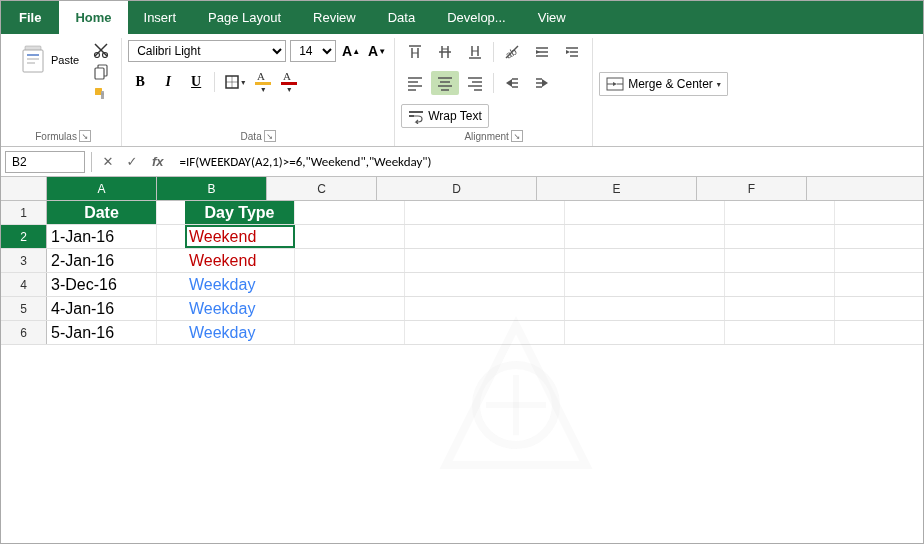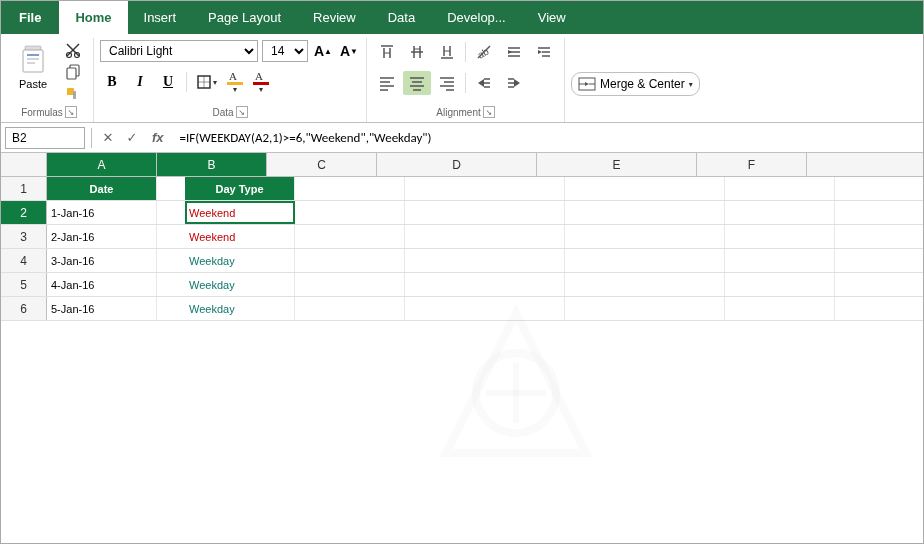--- a/index.html
+++ b/index.html
@@ -17,21 +17,21 @@
     
     .ribbon-body { background: #fff; border-bottom: 1px solid #c0c0c0; display: flex; align-items: stretch; padding: 4px 0 0 4px; min-height: 88px; }
 
     .ribbon-group { display: flex; flex-direction: column; align-items: center; border-right: 1px solid #e0e0e0; padding: 2px 6px 2px 6px; min-width: 60px; }
     .ribbon-group-content { display: flex; align-items: flex-start; flex: 1; gap: 4px; }
     .ribbon-group-label { font-size: 10px; color: #666; margin-top: 2px; padding-bottom: 2px; display: flex; align-items: center; gap: 2px; }
     .group-expand { width: 12px; height: 12px; border: 1px solid #aaa; display: inline-flex; align-items: center; justify-content: center; font-size: 8px; cursor: pointer; color: #666; }
 
     
     .clipboard-group { min-width: 80px; }
-    .paste-btn { display: flex; flex-direction: column; align-items: center; cursor: pointer; padding: 2px 4px; border-radius: 2px; }
+    .paste-btn { display: flex; flex-direction: row; align-items: center; cursor: pointer; padding: 2px 4px; border-radius: 2px; }
     .paste-icon { width: 36px; height: 36px; display: flex; align-items: center; justify-content: center; }
     .paste-label { font-size: 11px; }
     .clipboard-small-btns { display: flex; flex-direction: column; gap: 2px; }
     .small-icon-btn { width: 28px; height: 20px; display: flex; align-items: center; justify-content: center; cursor: pointer; border-radius: 2px; font-size: 13px; }
 
     
     .font-group { min-width: 200px; }
     .font-controls-row1 { display: flex; align-items: center; gap: 4px; margin-bottom: 3px; }
     .font-controls-row2 { display: flex; align-items: center; gap: 4px; }
     .font-name-select { width: 158px; height: 22px; border: 1px solid #aaa; padding: 1px 4px; font-size: 12px; background: white; cursor: pointer; }
@@ -47,21 +47,21 @@
     .dropdown-arrow { font-size: 8px; color: #333; }
     .separator { width: 1px; background: #ddd; height: 20px; margin: 0 2px; }
 
     
     .align-group { min-width: 180px; }
     .align-row { display: flex; align-items: center; gap: 2px; margin-bottom: 3px; }
     .align-btn { width: 28px; height: 24px; display: flex; align-items: center; justify-content: center; cursor: pointer; border-radius: 2px; }
     .align-btn.active-btn { background: #c6e0b4; }
     .wrap-merge-row { display: flex; align-items: center; gap: 4px; }
     .wrap-text-btn { display: flex; align-items: center; gap: 4px; cursor: pointer; padding: 3px 6px; border-radius: 2px; font-size: 12px; border: 1px solid #c0c0c0; }
-    .merge-center-btn { display: flex; align-items: center; gap: 4px; cursor: pointer; padding: 3px 6px; border-radius: 10px; font-size: 12px; border: 1px solid #c0c0c0; }
+    .merge-center-btn { display: flex; align-items: center; gap: 4px; cursor: pointer; padding: 3px 6px; border-radius: 1px; font-size: 12px; border: 1px solid #c0c0c0; }
 
     
     .formula-bar { display: flex; align-items: center; border-bottom: 1px solid #c0c0c0; height: 30px; padding: 0 4px; gap: 4px; }
     .cell-ref { width: 80px; height: 22px; border: 1px solid #aaa; padding: 2px 6px; font-size: 12px; display: flex; align-items: center; }
     .formula-divider { width: 1px; height: 20px; background: #c0c0c0; margin: 0 2px; }
     .formula-icons { display: flex; gap: 4px; align-items: center; }
     .formula-icon-btn { width: 20px; height: 20px; display: flex; align-items: center; justify-content: center; cursor: pointer; font-size: 13px; color: #666; }
     .formula-input { flex: 1; border: none; outline: none; font-size: 13px; padding: 2px 6px; font-family: 'Calibri', Arial; }
     .fx-label { font-size: 13px; color: #666; font-style: italic; font-weight: bold; padding: 0 6px; }
 
@@ -69,31 +69,31 @@
     .col-header-row { display: flex; height: 24px; border-bottom: 1px solid #c0c0c0; background: #f5f5f5; }
     .row-num-header { width: 46px; min-width: 46px; border-right: 1px solid #c0c0c0; background: #f5f5f5; }
     .col-header { display: flex; align-items: center; justify-content: center; border-right: 1px solid #c0c0c0; font-size: 12px; color: #333; font-weight: normal; cursor: pointer; }
     .col-header.selected { background: #107c41; color: white; }
 
     
     .sheet-body { display: flex; flex-direction: column; flex: 1; overflow: hidden; }
     .sheet-row { display: flex; height: 24px; border-bottom: 1px solid #e0e0e0; }
     .row-num { width: 46px; min-width: 46px; display: flex; align-items: center; justify-content: center; background: #f5f5f5; border-right: 1px solid #c0c0c0; font-size: 12px; color: #333; cursor: pointer; }
     .row-num.selected { background: #107c41; color: white; }
-    .cell { display: flex; align-items: center; border-right: 1px solid #e8e8e8; font-size: 11px; padding: 0 4px; cursor: cell; overflow: hidden; white-space: nowrap; }
+    .cell { display: flex; align-items: center; border-right: 1px solid #e8e8e8; font-size: 16px; padding: 0 4px; cursor: cell; overflow: hidden; white-space: nowrap; }
     .cell.col-a { width: 110px; min-width: 110px; }
     .cell.col-b { width: 110px; min-width: 110px; margin-left: 28px; }
     .cell.col-c { width: 110px; min-width: 110px; }
     .cell.col-d { width: 160px; min-width: 160px; }
     .cell.col-e { width: 160px; min-width: 160px; }
     .cell.col-f { width: 110px; min-width: 110px; }
     .cell.header-cell { background: #107c41; color: white; font-weight: bold; justify-content: center; }
     .cell.selected-cell { outline: 2px solid #107c41; outline-offset: -2px; }
     .cell.weekend { color: #c00000; }
-    .cell.weekday { color: #0f766e; }
+    .cell.weekday { color: #3b82f6; }
 
     
     .watermark { position: absolute; top: 50%; left: 50%; transform: translate(-20%, -30%); opacity: 0.15; pointer-events: none; }
 
     .sheet-area { position: relative; flex: 1; display: flex; flex-direction: column; overflow: hidden; }
 
     
     .ch-a { width: 110px; min-width: 110px; }
     .ch-b { width: 110px; min-width: 110px; }
     .ch-c { width: 110px; min-width: 110px; }
@@ -302,20 +302,30 @@
           </div>
           <div class="align-btn">
             <svg width="20" height="20" viewBox="0 0 20 20">
                 <polygon points="16,10 10,6 10,14" fill="#555"></polygon>
                 <line x1="4" y1="6" x2="10" y2="6" stroke="#555" stroke-width="1.5"></line>
                 <line x1="4" y1="10" x2="10" y2="10" stroke="#555" stroke-width="1.5"></line>
                 <line x1="4" y1="14" x2="10" y2="14" stroke="#555" stroke-width="1.5"></line>
               </svg>
           </div>
         </div>
+        <div class="wrap-merge-row" style="margin-top:2px;">
+          <div class="wrap-text-btn">
+            <svg width="16" height="16" viewBox="0 0 16 16">
+                <rect x="1" y="3" width="14" height="2" fill="#555"></rect>
+                <path d="M1 8 H10 Q14 8 14 11 Q14 14 10 14 H8 L10 12 M8 14 L10 16" fill="none" stroke="#555" stroke-width="1.2"></path>
+                <rect x="1" y="7" width="5" height="2" fill="#555"></rect>
+              </svg>
+            <span>Wrap Text</span>
+          </div>
+        </div>
       </div>
       <div class="ribbon-group-label">
         <span>Alignment</span>
         <span class="group-expand">↘</span>
       </div>
     </div>
 
     <div class="ribbon-group" style="border-right:none; min-width:140px; padding-top:34px;">
       <div class="wrap-merge-row">
         <div class="merge-center-btn">
@@ -392,21 +402,21 @@
         <div class="cell col-a">2-Jan-16</div>
         <div class="cell col-b weekend">Weekend</div>
         <div class="cell col-c"></div>
         <div class="cell col-d"></div>
         <div class="cell col-e"></div>
         <div class="cell col-f"></div>
       </div>
 
       <div class="sheet-row">
         <div class="row-num">4</div>
-        <div class="cell col-a">3-Jan-16</div>
+        <div class="cell col-a">3-Dec-16</div>
         <div class="cell col-b weekday">Weekday</div>
         <div class="cell col-c"></div>
         <div class="cell col-d"></div>
         <div class="cell col-e"></div>
         <div class="cell col-f"></div>
       </div>
 
       <div class="sheet-row">
         <div class="row-num">5</div>
         <div class="cell col-a">4-Jan-16</div>

